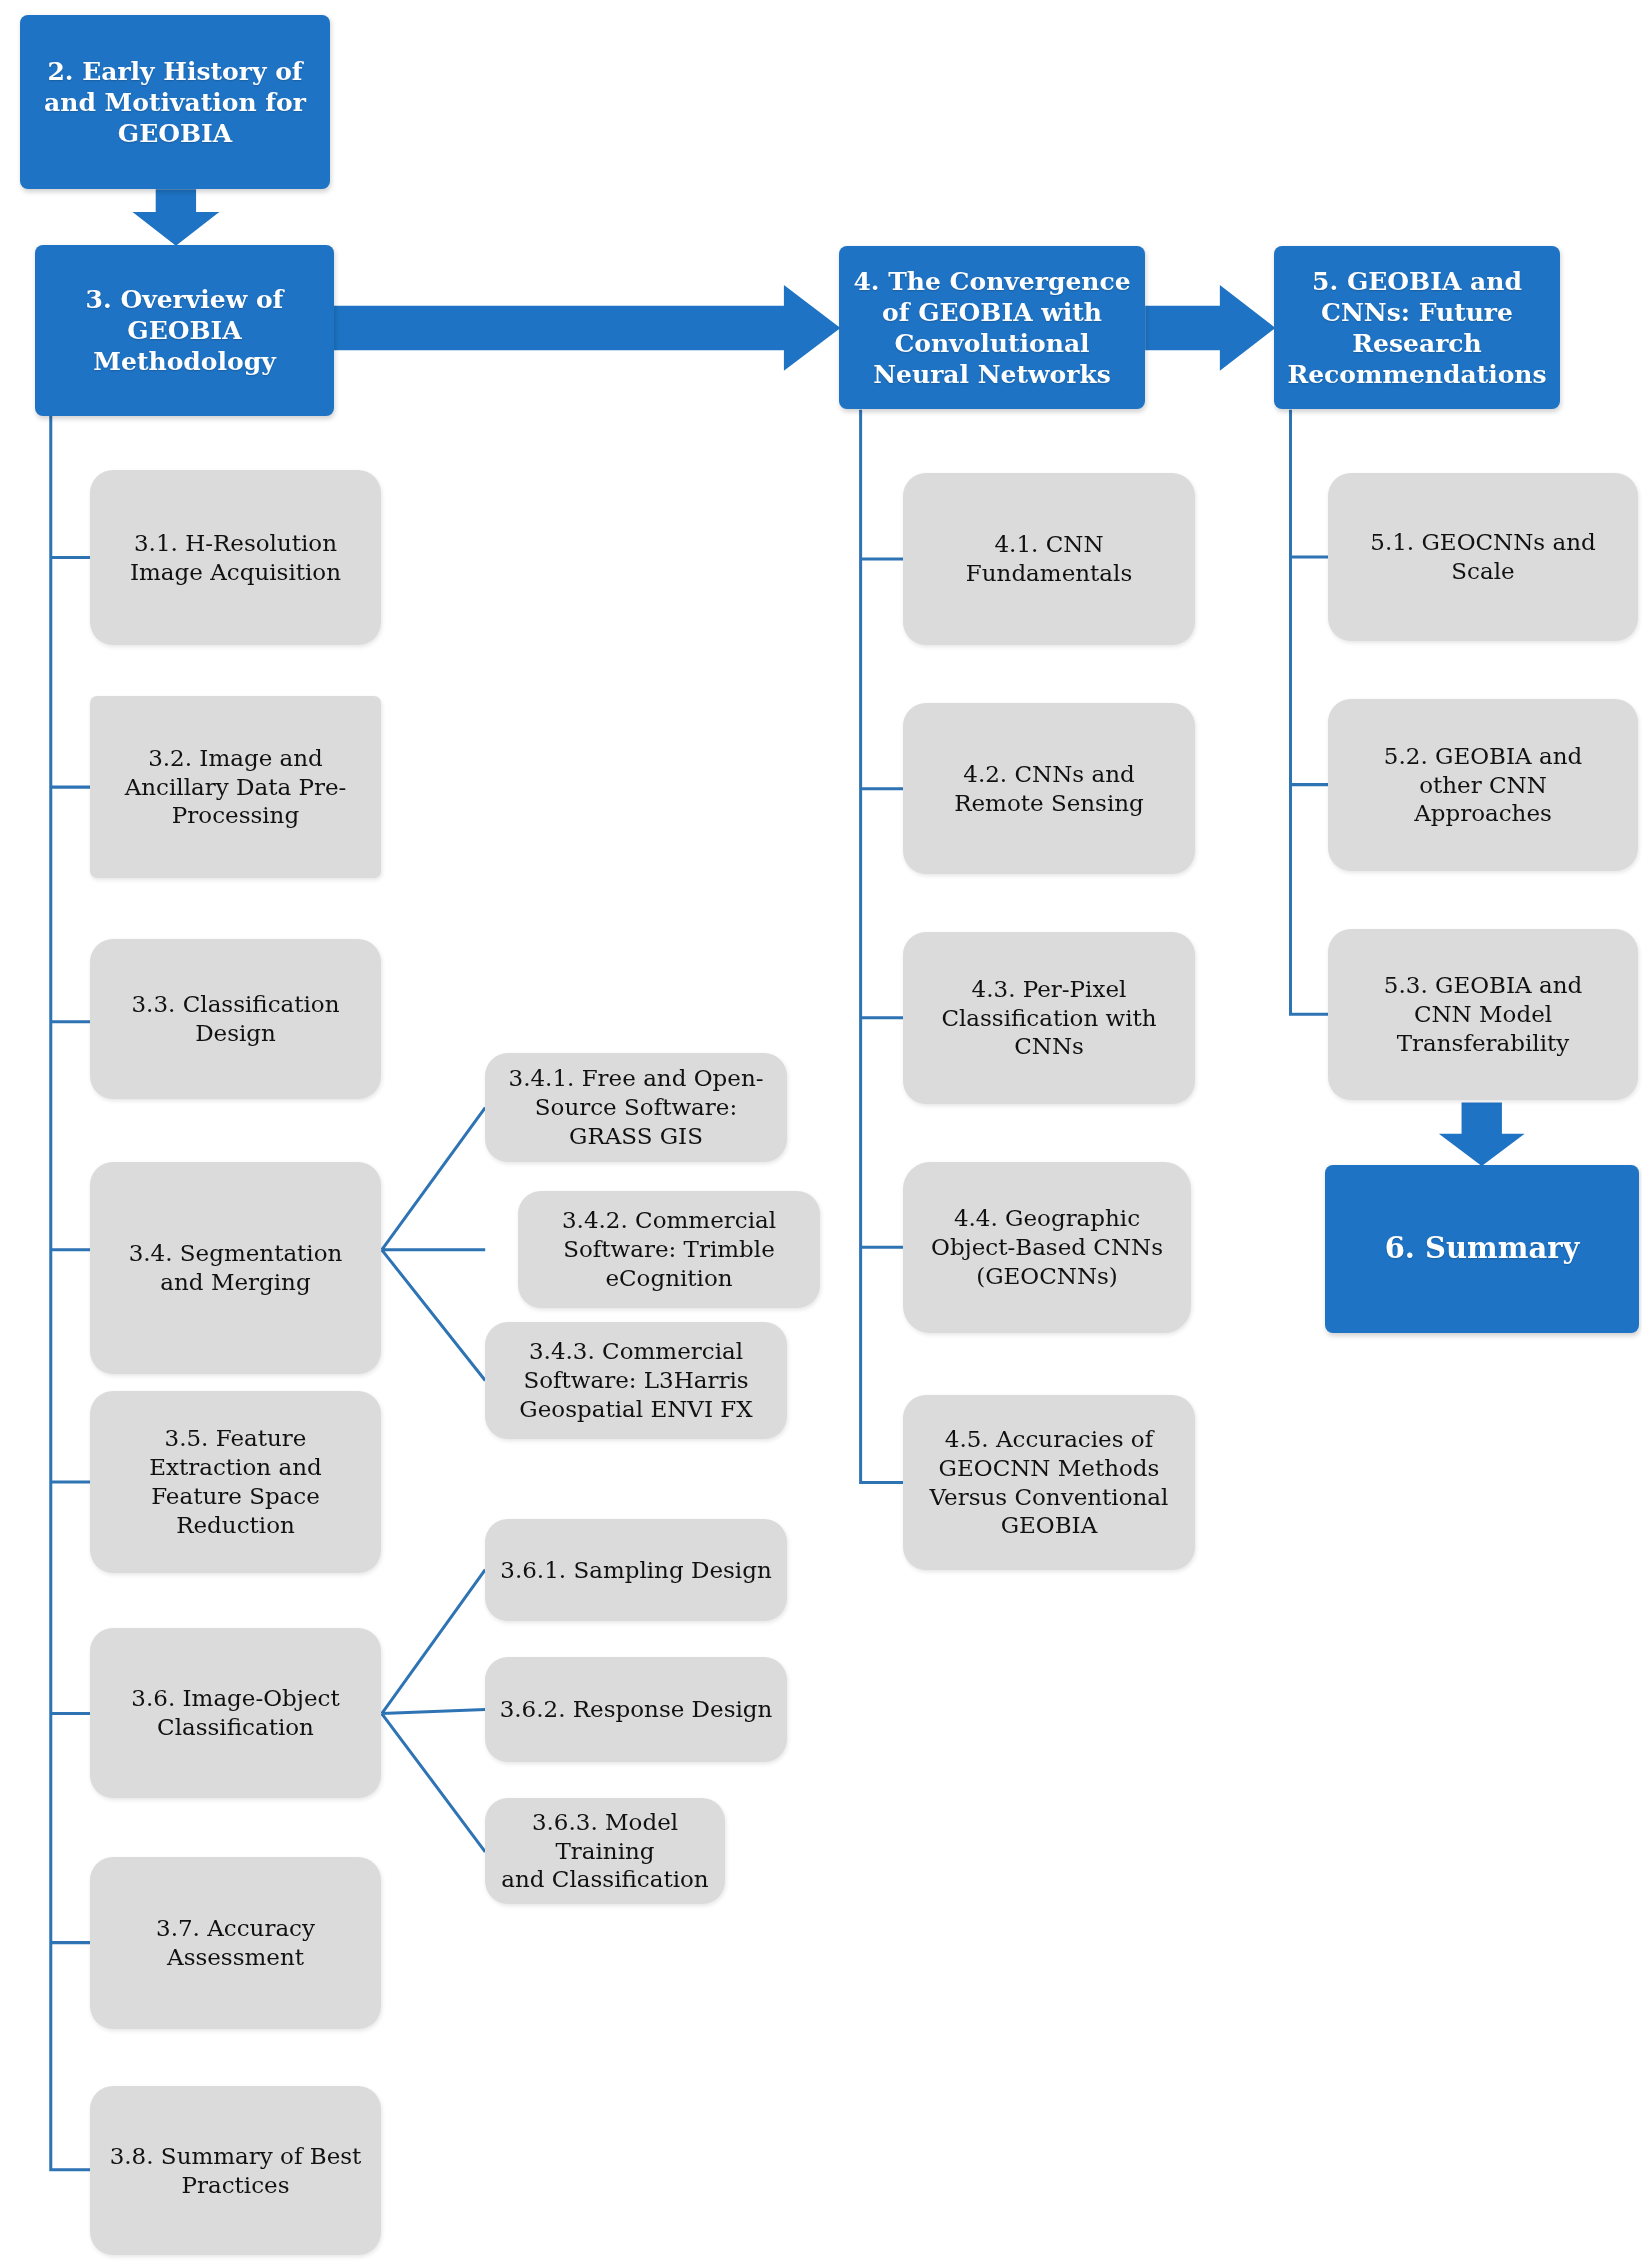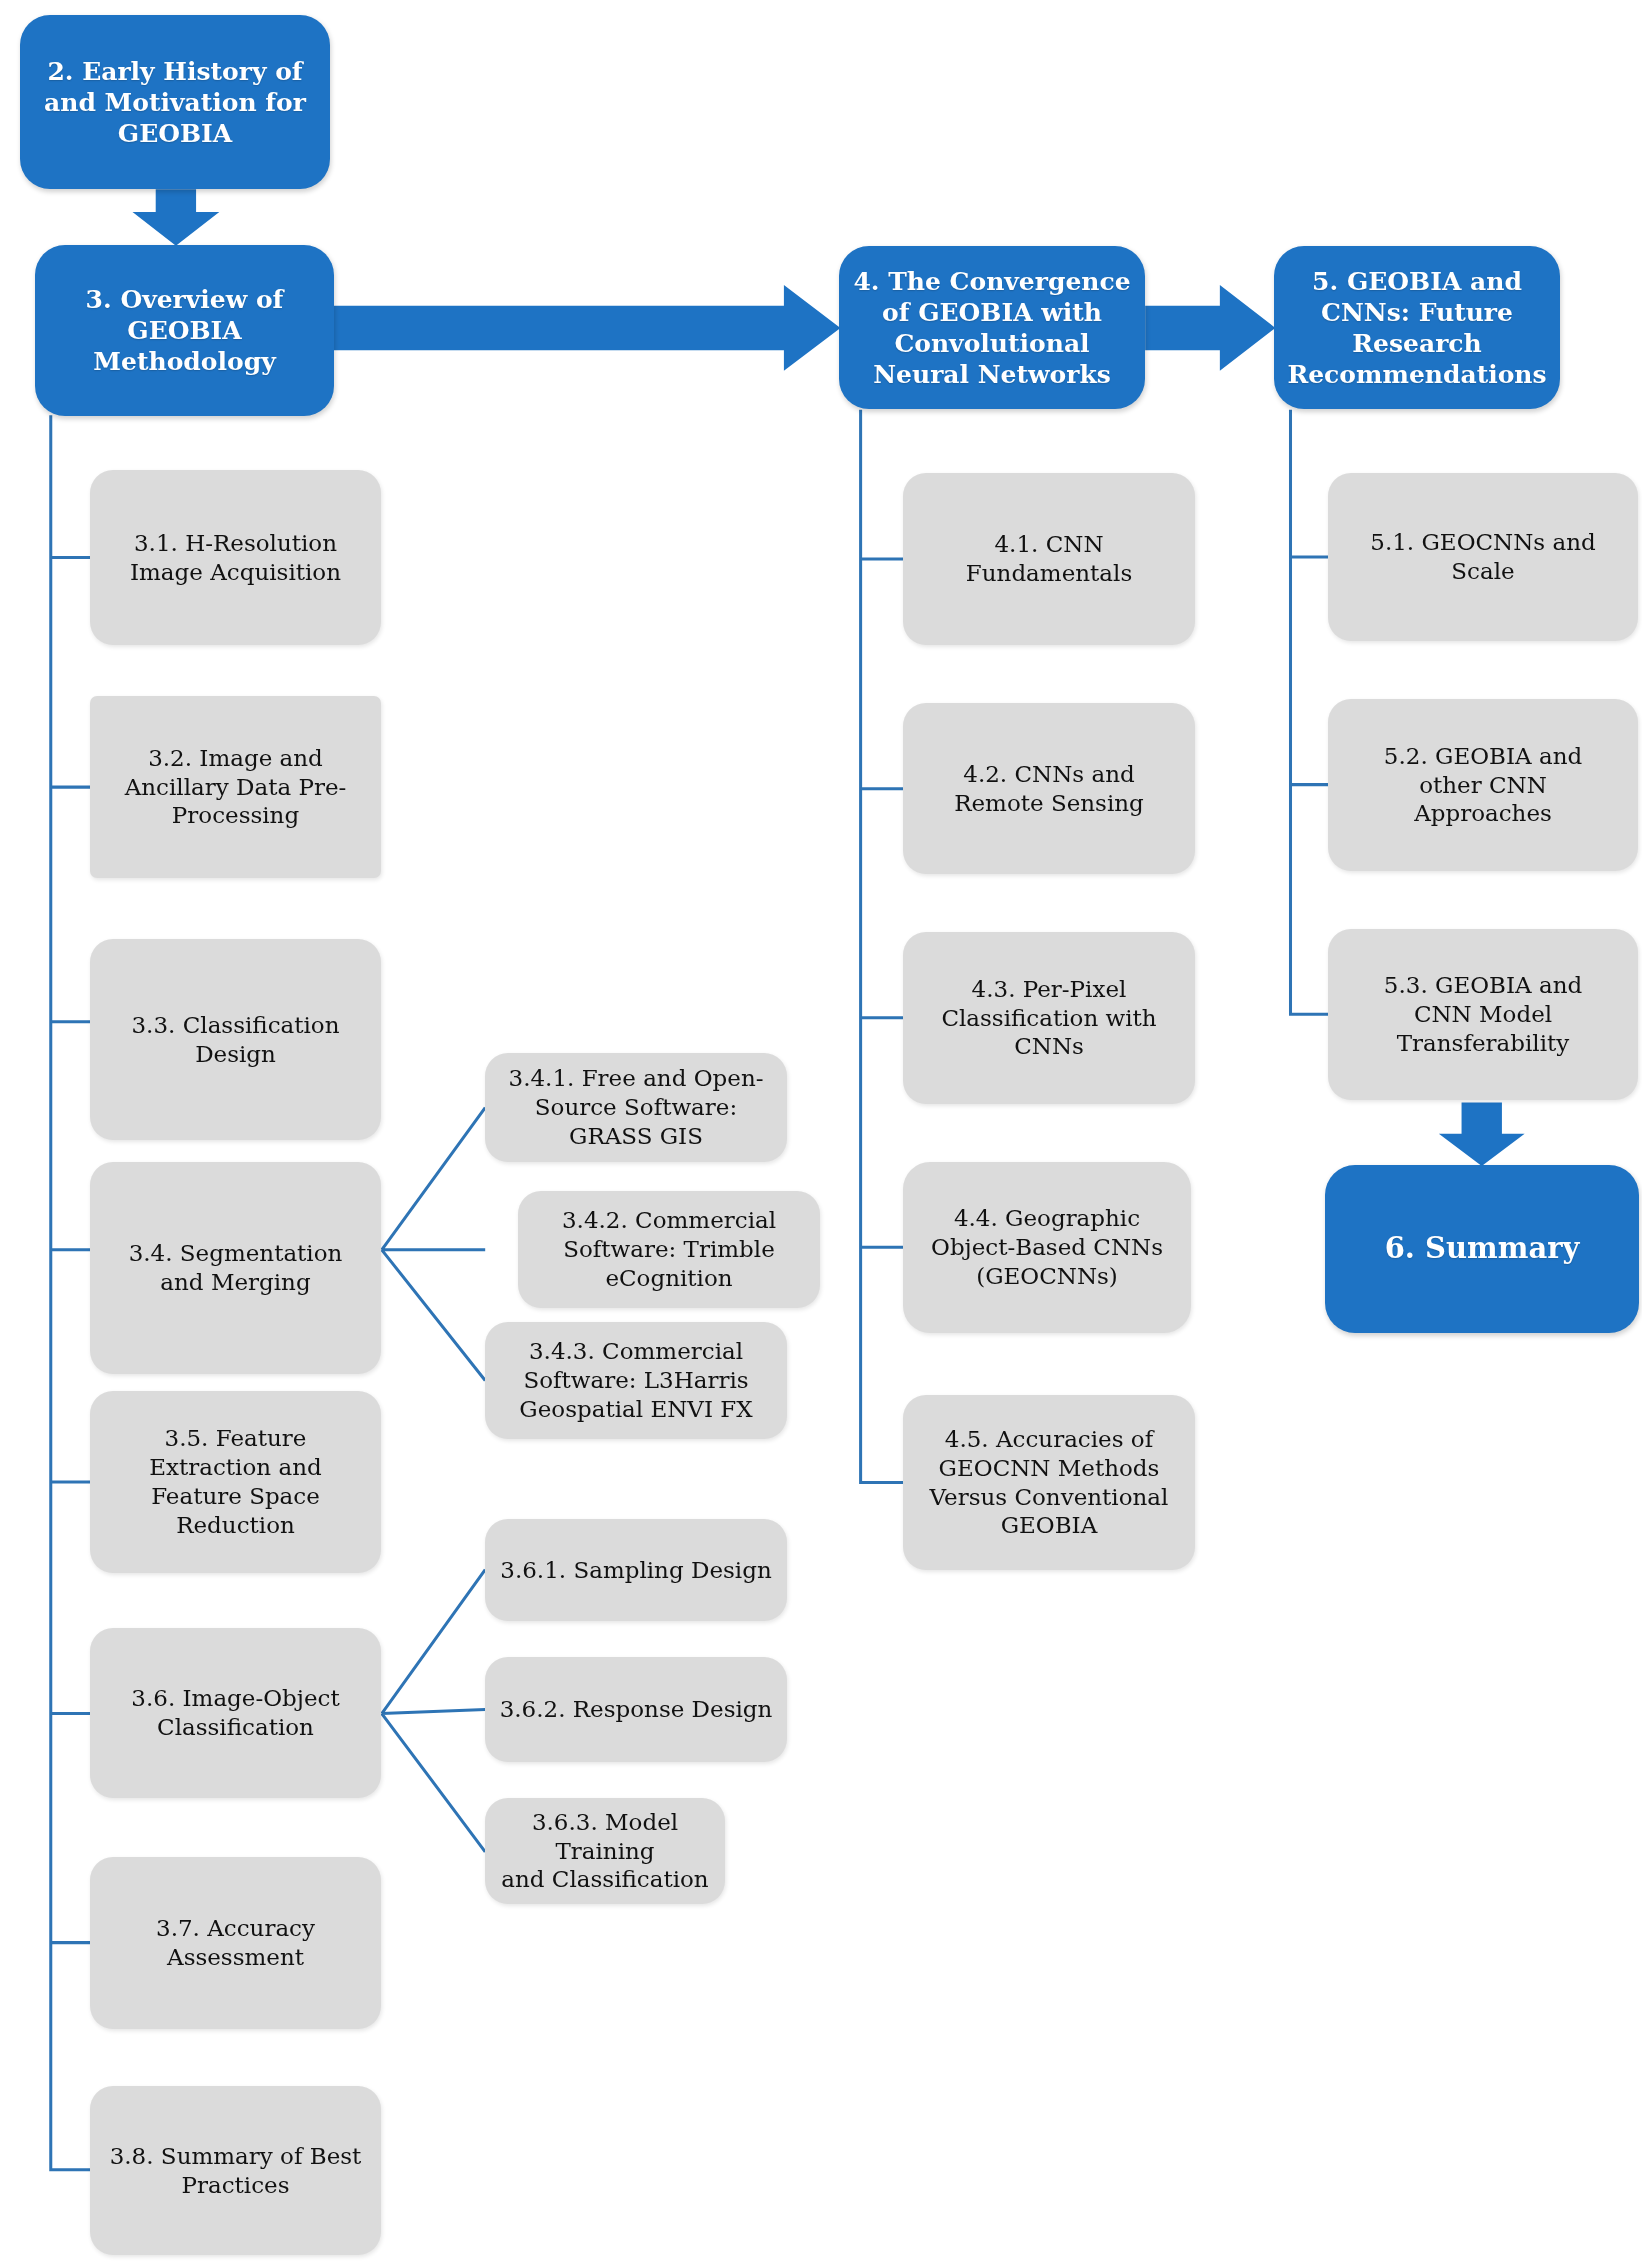--- a/index.html
+++ b/index.html
@@ -40,21 +40,21 @@
     justify-content: center;
     text-align: center;
     white-space: pre-line;
   }
   .node.blue {
     background: #1E73C4;
     color: #ffffff;
     font-weight: bold;
     font-size: 25px;
     line-height: 1.24;
-    border-radius: 30px;
+    border-radius: 8px;
     padding: 7.6px 12.6px;
     box-shadow: 1px 2.5px 5px rgba(0,0,0,0.18);
     text-shadow: 0 1px 1.5px rgba(0,0,0,0.18);
   }
   .node.gray {
     background: #DBDBDB;
     color: #111111;
     font-weight: normal;
     font-size: 23px;
     line-height: 1.26;
@@ -66,21 +66,21 @@
   
   #b2 { left: 20px;   top: 15px;   width: 310px; height: 174px; }
   #b3 { left: 35px;   top: 245px;  width: 299px; height: 171px; }
   #b4 { left: 839px; top: 246px;  width: 306px; height: 163px; }
   #b5 { left: 1274px; top: 246px;  width: 286px; height: 163px; }
   #b6 { left: 1325px; top: 1165px; width: 314px; height: 168px; font-size: 29px; }
 
   
   #s31 { left: 90px; top: 470px;  width: 291px; height: 175px; }
   #s32 { left: 90px; top: 696px; width: 291px; height: 182px; border-radius: 7px; }
-  #s33 { left: 90px; top: 939px; width: 291px; height: 201px; }
+  #s33 { left: 90px; top: 939px; width: 291px; height: 160px; }
   #s34 { left: 90px; top: 1162px; width: 291px; height: 212px; }
   #s35 { left: 90px; top: 1391px; width: 291px; height: 182px; }
   #s36 { left: 90px; top: 1628px; width: 291px; height: 170px; }
   #s37 { left: 90px; top: 1857px; width: 291px; height: 172px; }
   #s38 { left: 90px; top: 2086px; width: 291px; height: 169px; }
 
   
   #s341 { left: 485px; top: 1053px; width: 302px; height: 109px; }
   #s342 { left: 485px; top: 1191px; width: 302px; height: 117px; margin-left: 33px; }
   #s343 { left: 485px; top: 1322px; width: 302px; height: 117px; }

